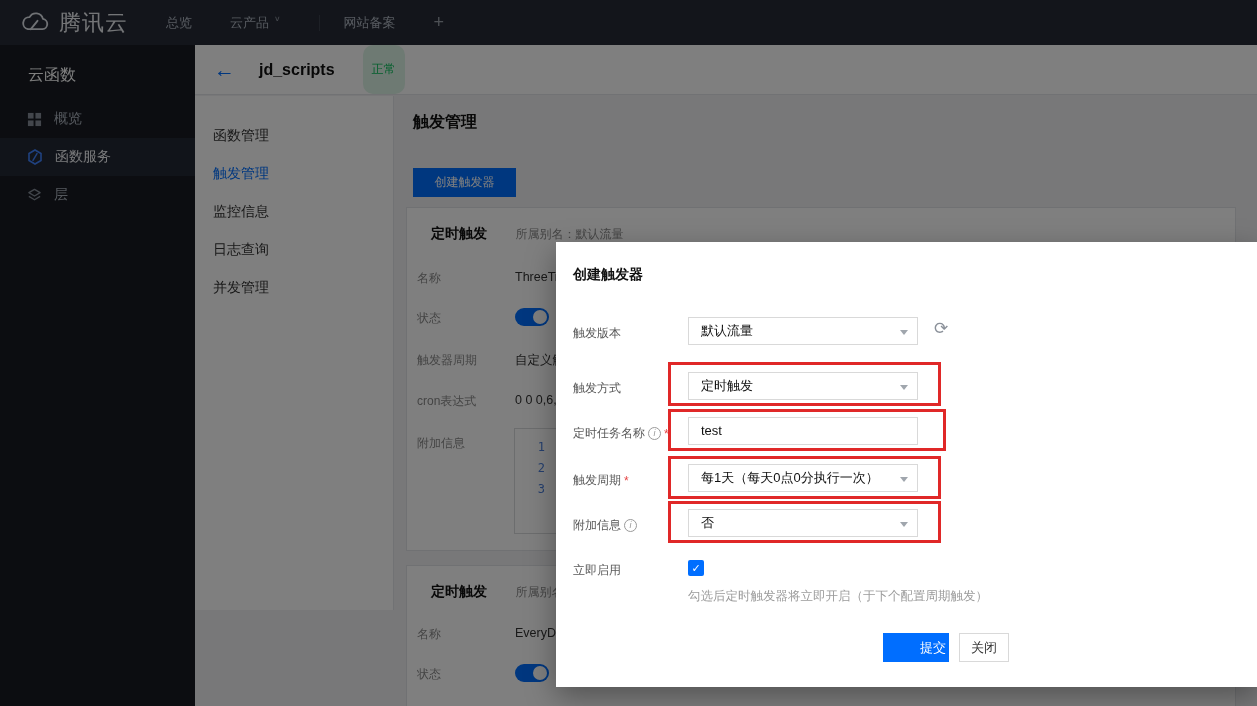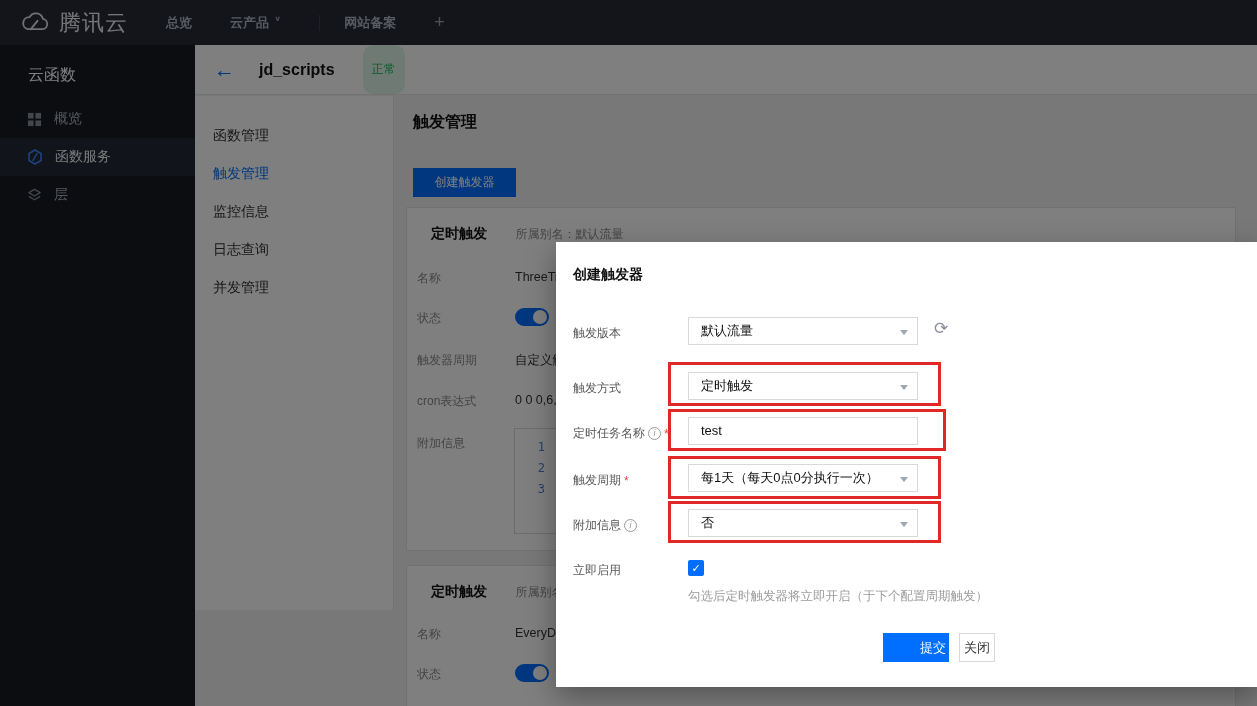--- a/index.html
+++ b/index.html
@@ -4,21 +4,21 @@
 <style>
   * { margin:0; padding:0; box-sizing:border-box; }
   html,body { background:#444; }
   body { font-family:"Liberation Sans","DejaVu Sans",sans-serif; }
   .screen { position:relative; width:1257px; height:706px; overflow:hidden; background:#f0f1f2; margin:0 auto; }
 
   
   .topnav { position:absolute; left:0; top:0; width:1257px; height:45px; background:#262b37; display:flex; align-items:center; padding-left:20px; z-index:10; }
   .brand { display:flex; align-items:center; gap:9px; margin-right:38px; cursor:pointer; }
   .brand-name { color:#e9ebef; font-size:22px; letter-spacing:1px; }
-  .nav-item { color:#aeb5c0; font-size:13px; margin-right:38px; cursor:pointer; display:flex; align-items:flex-start; gap:5px;font-weight:bold; }
+  .nav-item { color:#aeb5c0; font-size:13px; margin-right:38px; cursor:pointer; display:flex; align-items:flex-start; gap:5px; }
   .nav-chevron { font-size:9px; color:#8b919c; transform:scaleY(.8); }
   .nav-divider { width:1px; height:16px; background:#3a404d; margin-right:24px; }
   .nav-plus { color:#9aa0aa; font-size:18px; font-weight:400; cursor:pointer; }
 
   
   .product-sidebar { position:absolute; left:0; top:45px; width:195px; height:661px; background:#181b23; z-index:10; }
   .ps-title { color:#ffffff; font-size:16px; padding:20px 0 14px 28px; }
   .ps-item { display:flex; align-items:center; gap:12px; height:38px; padding-left:27px; color:#a9b0bb; font-size:14px; cursor:pointer; }
   .ps-item.active { background:#232834; color:#f2f4f7; }
 
@@ -58,21 +58,21 @@
   .info-icon { display:inline-block; width:13px; height:13px; border:1px solid #9a9a9a; border-radius:50%; color:#9a9a9a; font-size:9px; line-height:11px; text-align:center; font-style:italic; cursor:pointer; }
   .req-star { color:#e54545; font-size:12px; }
   .m-control { position:absolute; left:132px; width:230px; height:28px; border:1px solid #d9d9d9; background:#fff; font-size:13px; color:#111; line-height:26px; padding-left:12px; cursor:pointer; white-space:nowrap; overflow:hidden; }
   .m-select .caret { position:absolute; right:9px; top:12px; width:0; height:0; border-left:4px solid transparent; border-right:4px solid transparent; border-top:5px solid #a0a6ad; }
   .refresh-icon { position:absolute; left:378px; top:76px; font-size:17px; color:#8a9099; cursor:pointer; }
   .anno-box { position:absolute; border:3px solid #e02828; z-index:65; pointer-events:none; }
   .m-checkbox { position:absolute; left:132px; top:318px; width:16px; height:16px; background:#006eff; border-radius:2px; color:#fff; font-size:11px; line-height:16px; text-align:center; cursor:pointer; }
   .m-helper { position:absolute; left:132px; top:346px; font-size:12.5px; color:#9b9b9b; }
   .btn { position:absolute; top:391px; height:29px; font-size:13px; font-family:inherit; cursor:pointer; }
   .btn-submit { left:327px; width:66px; background:#006eff; color:#fff; border:none;padding-left:34px; }
-  .btn-close { left:403px; width:36px; background:#fff; color:#333; border:1px solid #d9d9d9; }
+  .btn-close { left:403px; width:50px; background:#fff; color:#333; border:1px solid #d9d9d9; }
 </style>
 </head>
 <body>
 
 <div class="screen">
 
   <div class="topnav">
     <div class="brand">
       <svg width="30" height="21" viewBox="0 0 36 24">
         <path d="M27 20 a6.2 6.2 0 0 0 0.5-12.3 A8.6 8.6 0 0 0 11.5 5.6 A7.3 7.3 0 0 0 9.5 20 Z" fill="none" stroke="#dfe3e9" stroke-width="2.2" stroke-linejoin="round"></path>

